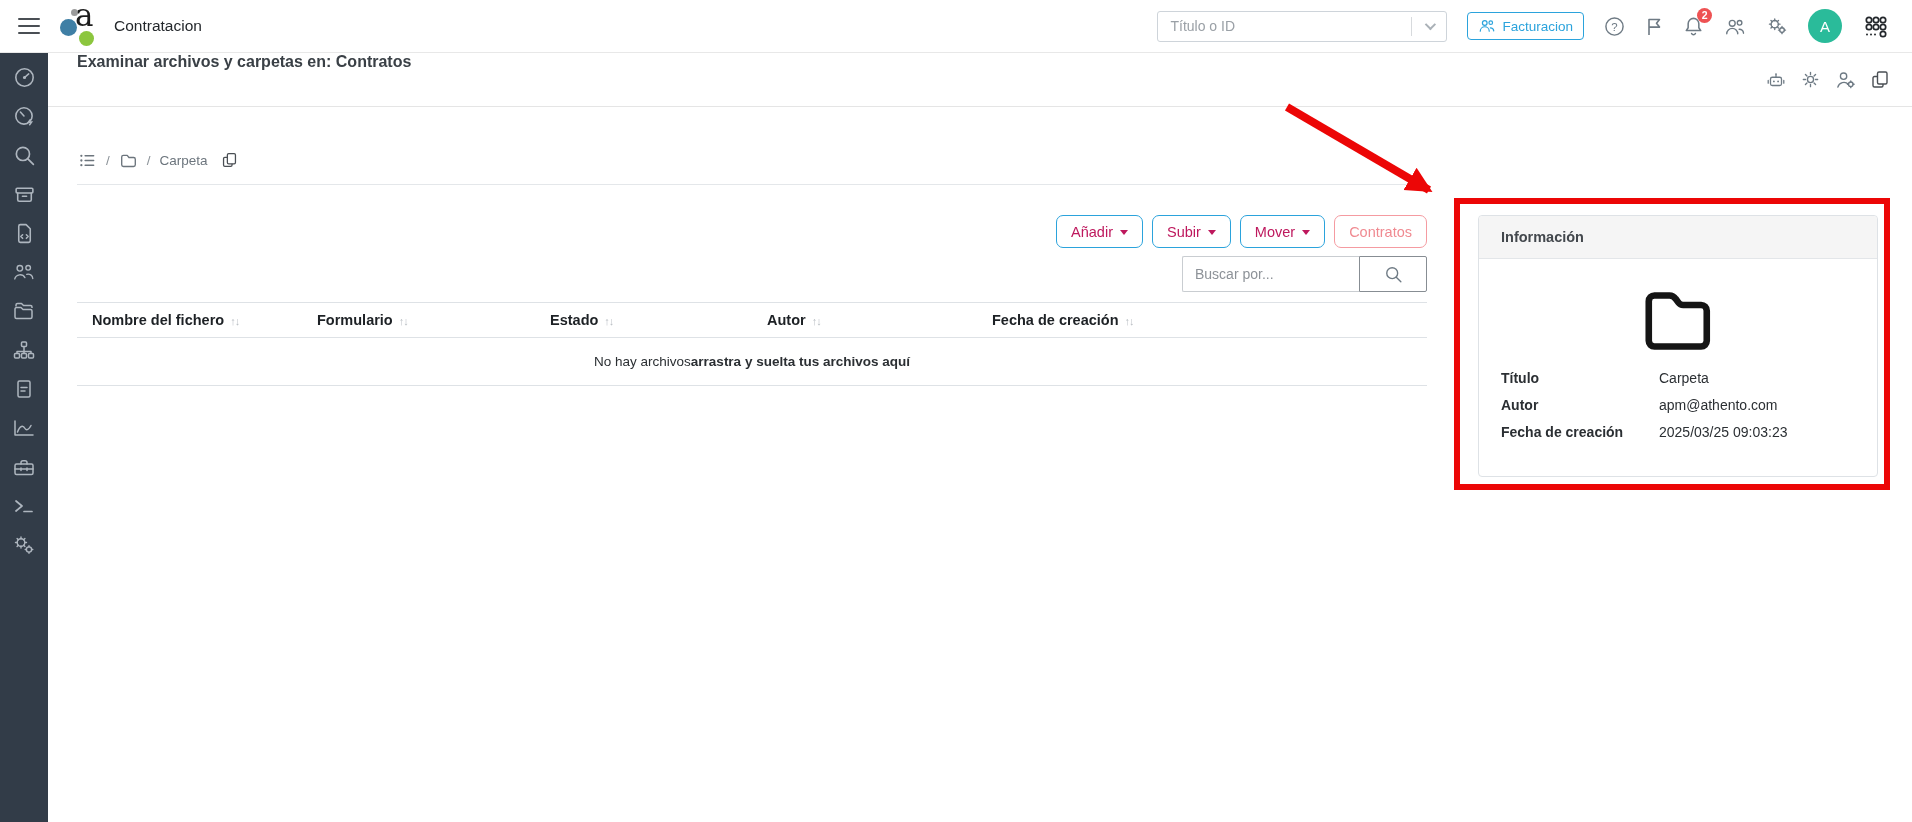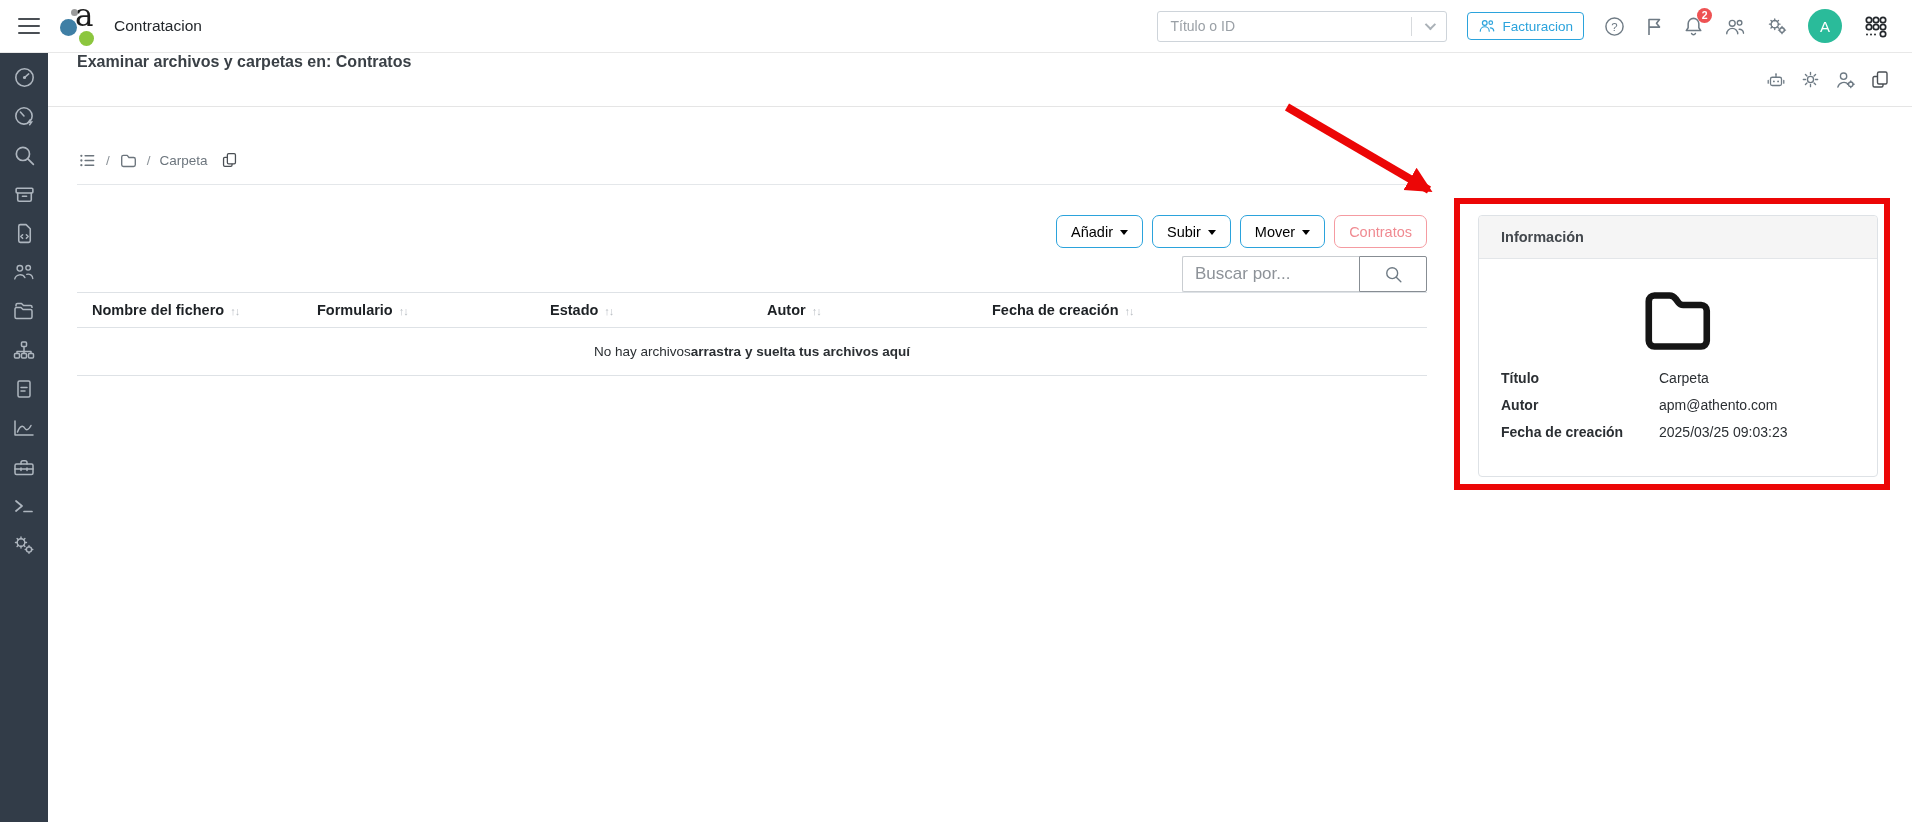--- a/index.html
+++ b/index.html
@@ -49,32 +49,32 @@
   .content { position:absolute; left:48px; top:107px; width:1864px; }
   .inner { margin-left:29px; width:1350px; }
   .breadcrumb { margin-top:44px; margin-left:30px; display:flex; align-items:center; gap:9px; color:#6c757d; font-size:13.5px; }
   .crumb-sep { color:#8b9298; }
   .crumb-label { cursor:pointer; }
   .divider { margin-top:15px; border-top:1px solid #e4e7ea; }
 
   .toolbar { margin-top:30px; display:flex; justify-content:flex-end; gap:9px; }
   .btn { height:33px; padding:0 14px; border-radius:7px; background:#fff; font-size:14.5px; cursor:pointer;
          display:flex; align-items:center; gap:7px; font-family:"Liberation Sans",sans-serif; }
-  .btn-blue { border:1.5px solid #2ba3dc; color:#000000; }
+  .btn-blue { border:1.5px solid #2ba3dc; color:#be185d; }
   .btn-red  { border:1.5px solid #f59ba1; color:#f08a91; }
   .caret { width:0; height:0; border-left:4.5px solid transparent; border-right:4.5px solid transparent; border-top:5px solid currentColor; margin-top:2px; }
 
   .search-row { margin-top:8px; display:flex; justify-content:flex-end; }
   .search-row input { width:177px; height:36px; border:1px solid #c9cdd1; border-right:none; border-radius:2px 0 0 2px;
-                      padding:0 12px; font-size:17px; color:#495057; outline:none; font-family:"Liberation Sans",sans-serif; }
+                      padding:0 12px; font-size:14px; color:#495057; outline:none; font-family:"Liberation Sans",sans-serif; }
   .search-row input::placeholder { color:#8d9298; }
   .search-btn { width:68px; height:36px; border:1px solid #878d93; background:#fff; border-radius:0 2px 2px 0;
                 display:flex; align-items:center; justify-content:center; cursor:pointer; }
 
-  table.files { margin-top:0; width:1350px; border-collapse:collapse; }
+  table.files { margin-top:10px; width:1350px; border-collapse:collapse; }
   table.files th { border-top:1px solid #dee2e6; border-bottom:1px solid #dee2e6; text-align:left;
                    font-size:14.5px; color:#1d2125; padding:8px 0 8px 15px; height:35px; cursor:pointer; }
   .sort { color:#b9bec3; font-size:11px; margin-left:6px; font-weight:normal; letter-spacing:-1px; }
   td.empty-cell { border-bottom:1px solid #dee2e6; text-align:center; height:48px; font-size:13.5px; color:#2b2f33; }
   .empty-bold { font-weight:bold; }
 
   
   .info-card { position:absolute; left:1478px; top:215px; width:400px; height:262px; background:#fff;
                border:1px solid #dee2e6; border-radius:4px; z-index:5; }
   .info-head { height:43px; background:#f5f5f5; border-bottom:1px solid #e3e6e9; border-radius:4px 4px 0 0;

